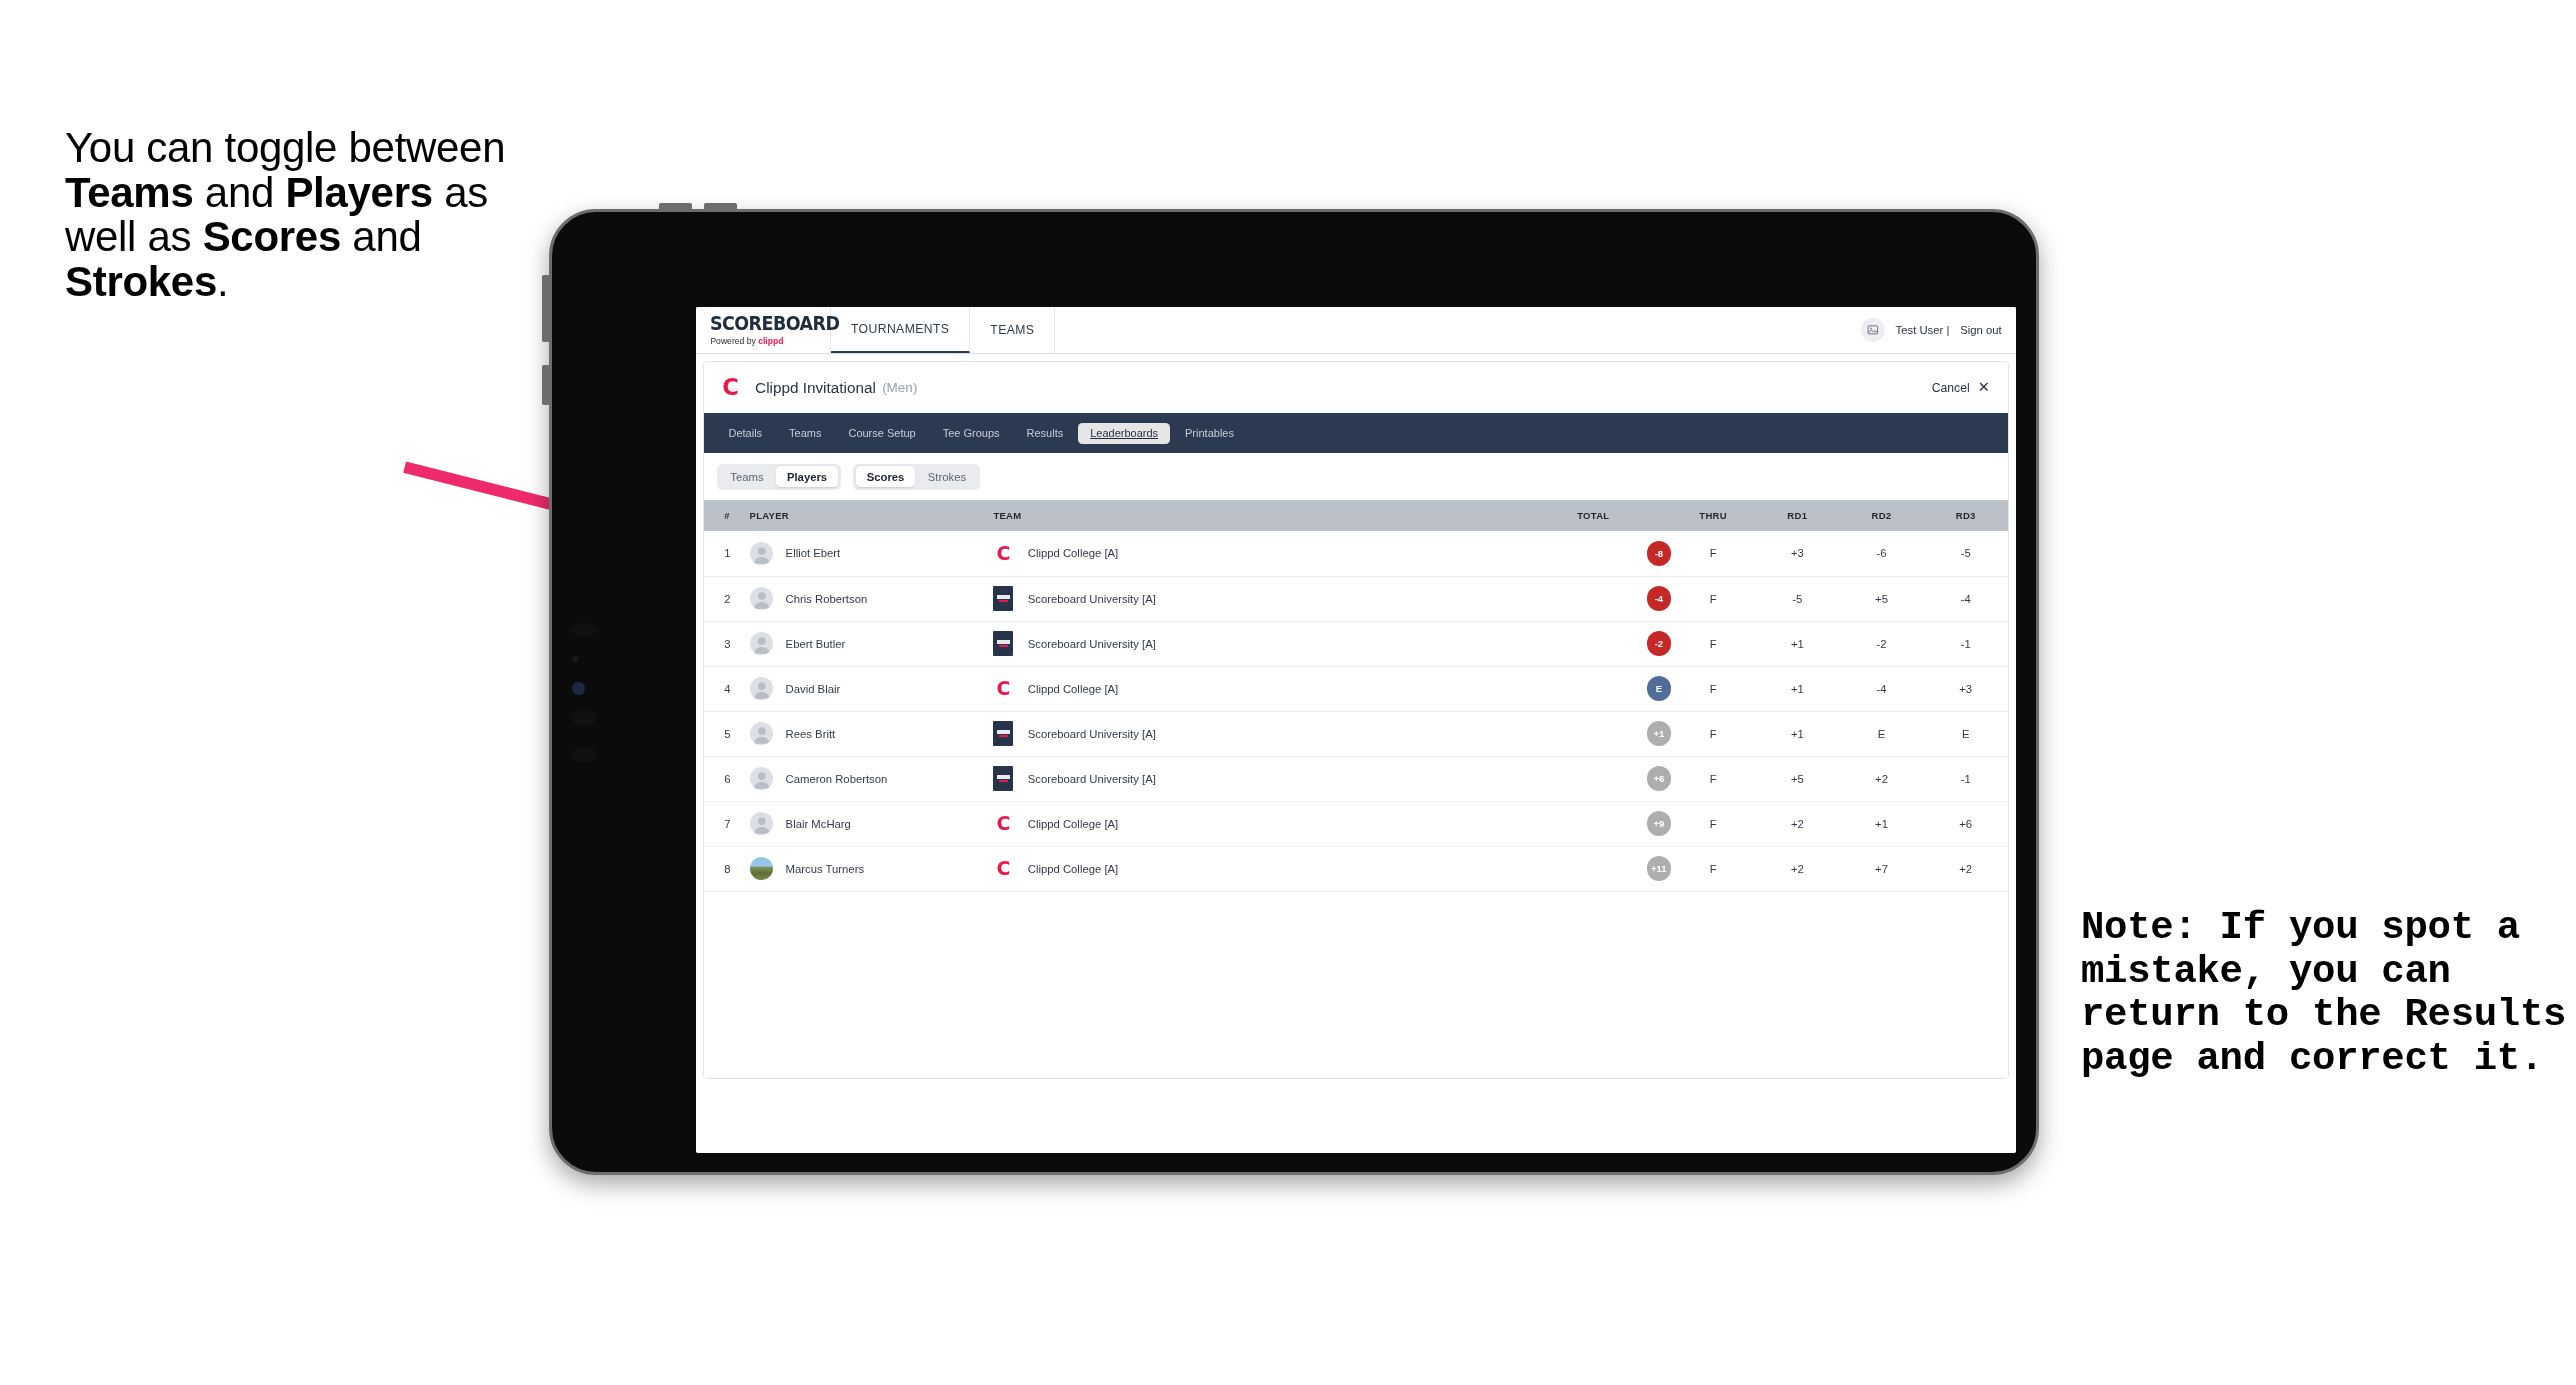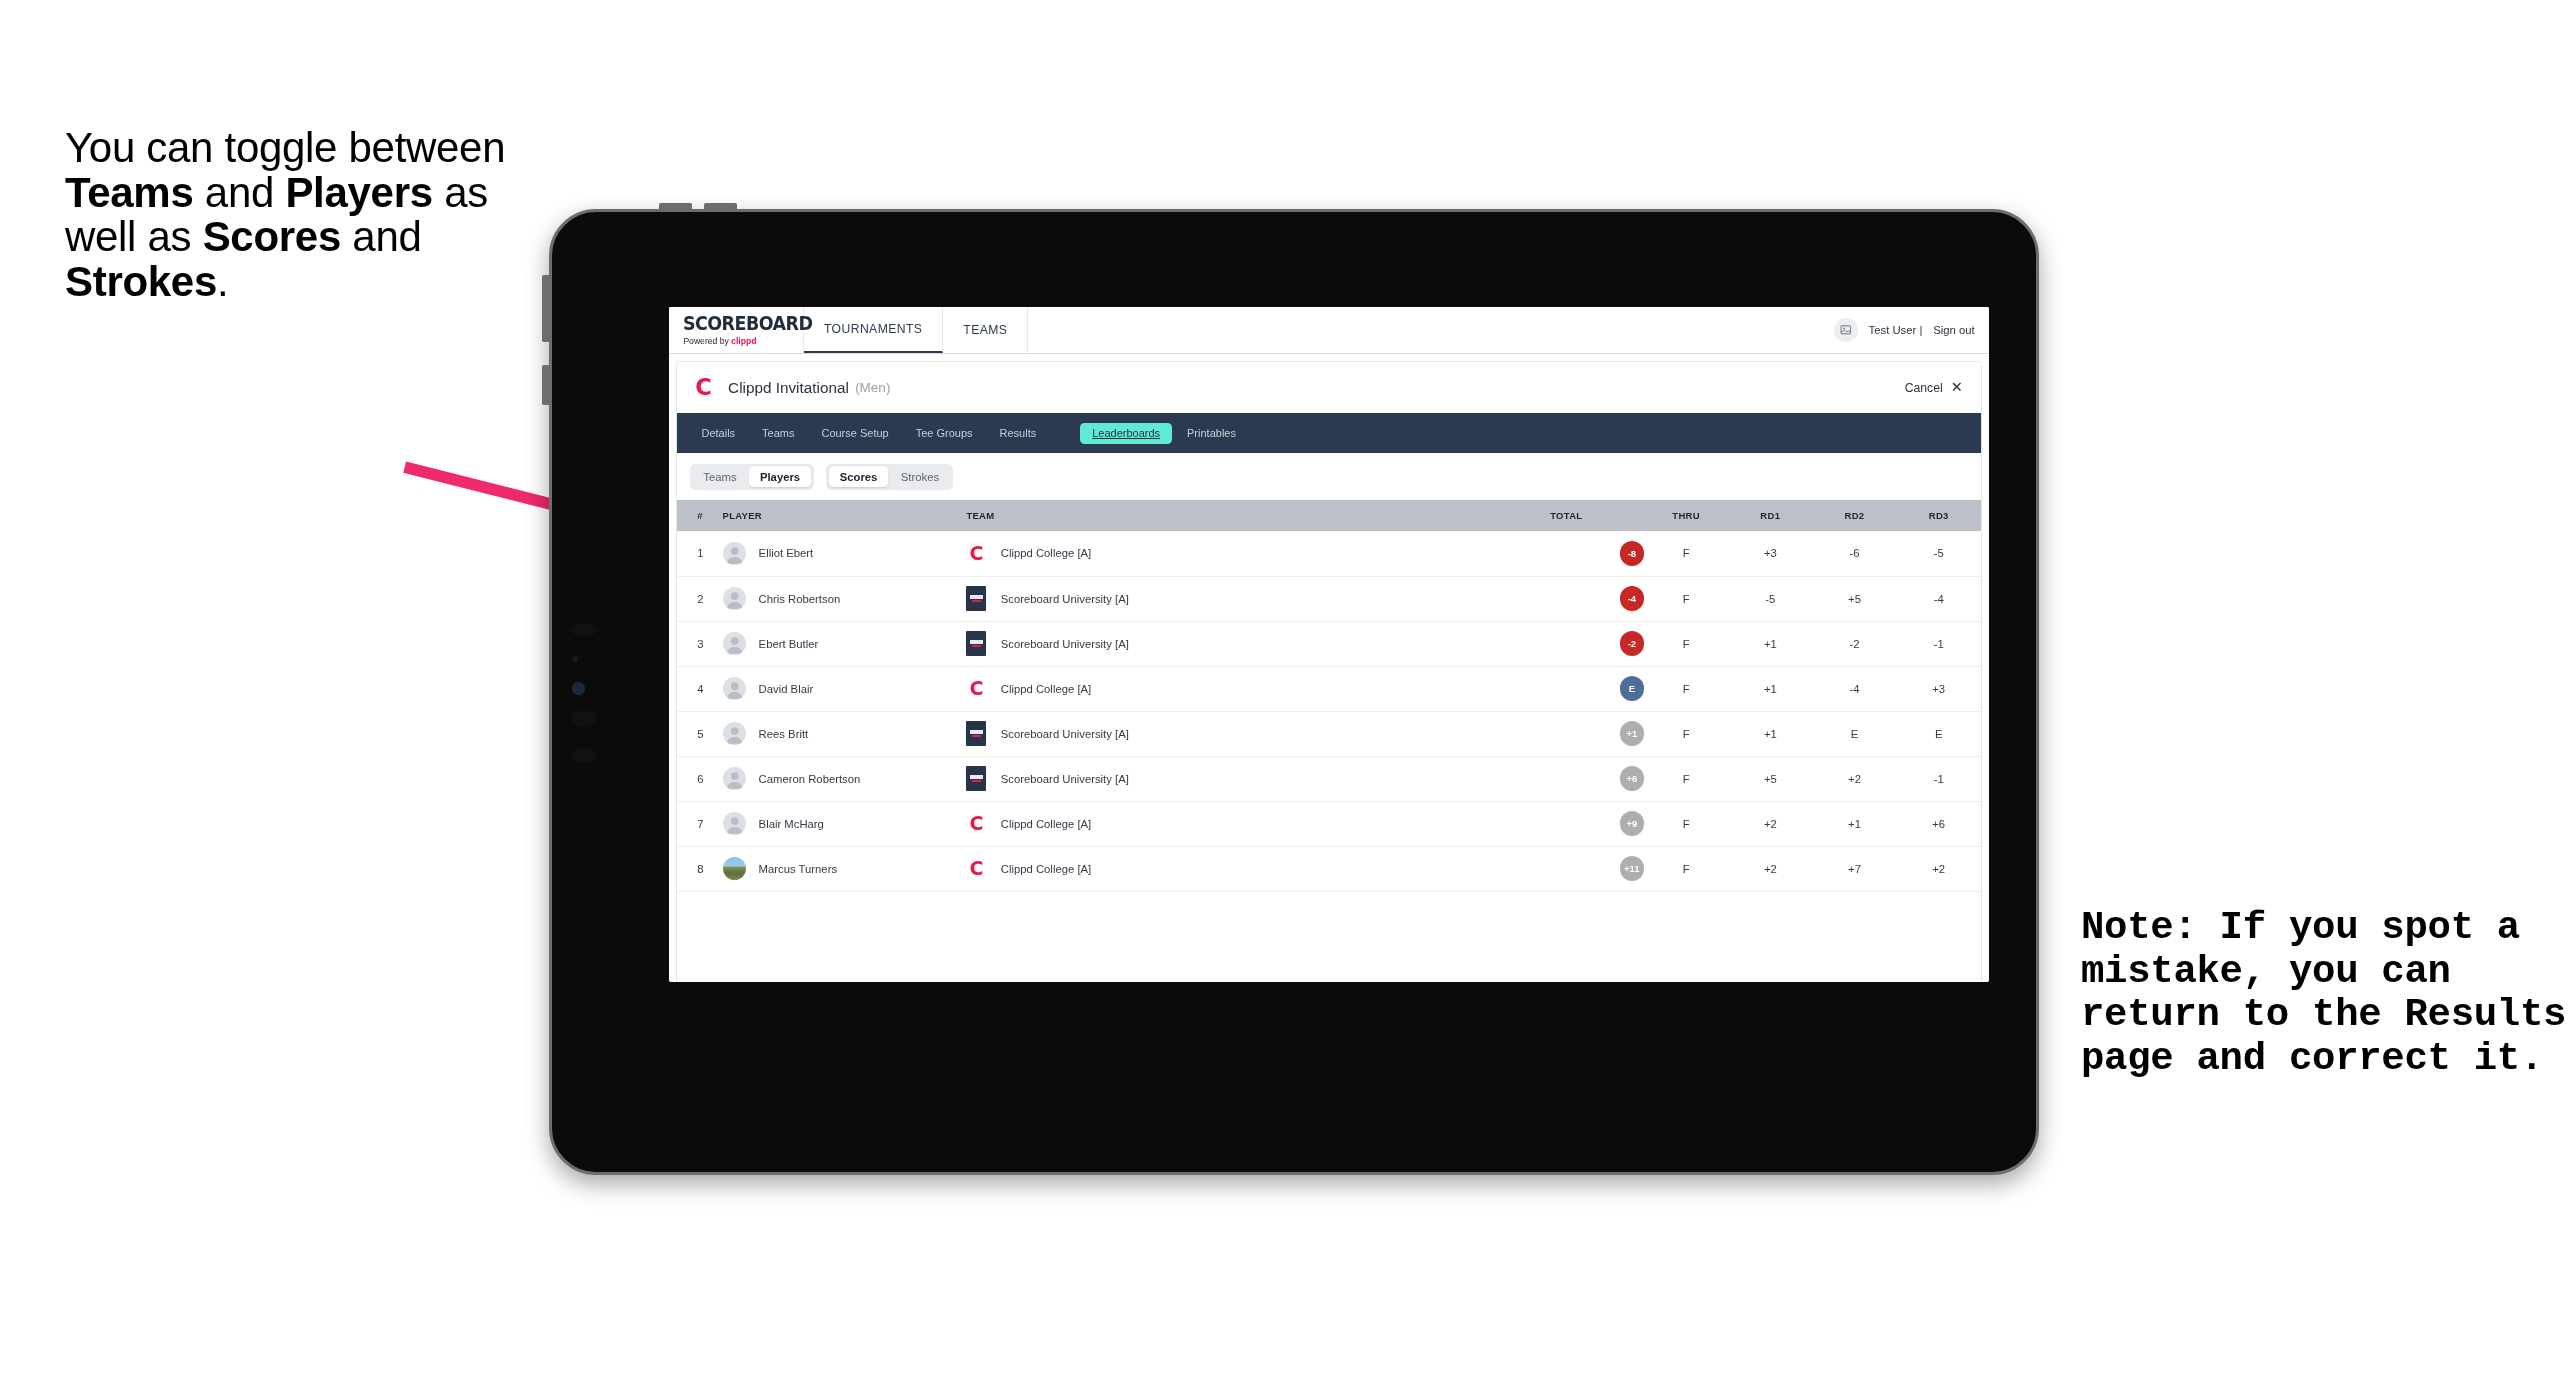--- a/index.html
+++ b/index.html
@@ -60,22 +60,22 @@
   .cam-dot { position: absolute; left: 20px; border-radius: 50%; background: #111; }
   .cam-a { top: 411px; width: 23.5px; height: 13.5px; }
   .cam-b { top: 444px; width: 6.3px;  height: 6.3px;  background:#1a1a1a;}
   .cam-c { top: 470px; width: 12.6px; height: 12.6px; background:#1d2740;}
   .cam-d { top: 498px; width: 23.5px; height: 16.3px; }
   .cam-e { top: 535px; width: 23.5px; height: 16.3px; }
 
   
   .screen {
     position: absolute;
-    left: 117px; top: 95px;
-    width: 1320px; height: 675px;
+    left: 144px; top: 95px;
+    width: 1320px; height: 846px;
     background: #ffffff;
     overflow: hidden;
     border-radius: 1.8px;
   }
 
   
   .topnav {
     height: 47px; background:#fff;
     display:flex; align-items:stretch;
     border-bottom: 0.9px solid #d9dce1;
@@ -139,21 +139,21 @@
   
   .sectabs {
     background:#2c3a51; height:40px; display:flex; align-items:center;
     padding: 0 12.6px; gap: 3.6px;
   }
   .sectab {
     font-size:11px; color:#c7cdd6; padding: 4.5px 11.7px; border-radius:4.5px; cursor:pointer;
     white-space:nowrap;
   }
   .sectab.active {
-    background:#5eead4; color:#1f2d3d; text-decoration: underline; font-weight:400;margin-left:29px;
+    background:#e5e5e5; color:#1f2d3d; text-decoration: underline; font-weight:400;
   }
 
   
   .toggles { height:47px; display:flex; align-items:center; padding: 0 12.6px; gap: 12.6px; background:#fff;}
   .toggle-group {
     background:#e9ebee; border-radius:5.4px; padding:2.7px; display:flex; gap:1.8px;
   }
   .toggle-btn {
     font-size:11.3px; color:#5d6570; padding: 4.5px 10.8px; border-radius:4.5px; cursor:pointer;
   }

